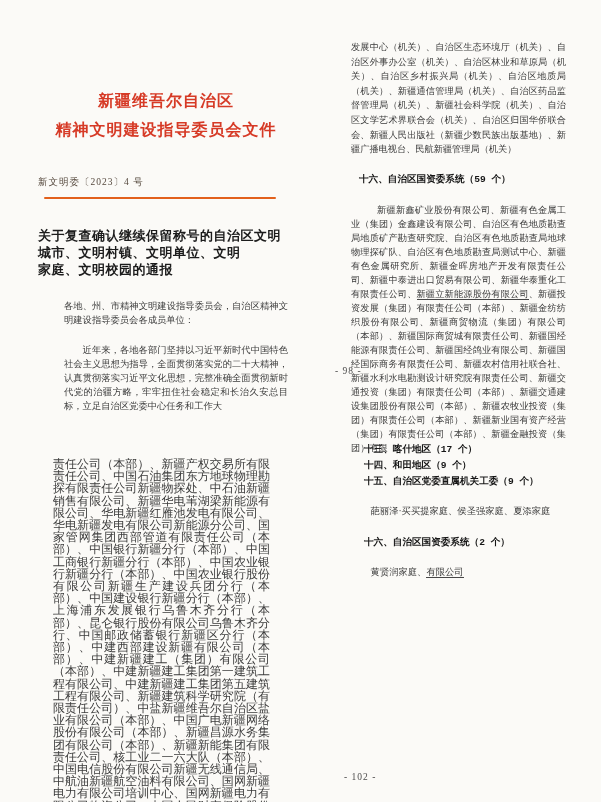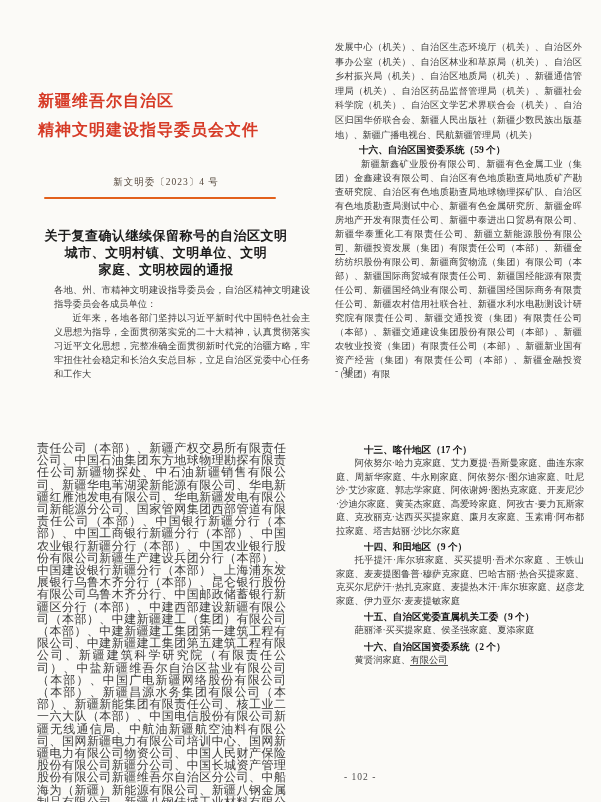--- a/index.html
+++ b/index.html
@@ -9,47 +9,47 @@
     position:relative;
     font-family:"Liberation Serif","DejaVu Serif",serif;
     color:#3b3b3b;
     overflow:hidden;
   }
   .page{position:absolute;}
   
   .page-tl{left:38px;top:0;width:256px;height:440px;}
   .masthead{
     position:absolute;top:86px;left:0;width:100%;
-    color:#d63a26;font-weight:bold;
+    text-align:center;color:#d63a26;font-weight:bold;
     font-size:16px;line-height:29px;letter-spacing:1px;
   }
   .doc-number{
     position:absolute;top:176px;left:0;width:100%;
-    text-align:center;font-size:9.5px;color:#55483d;letter-spacing:1px;
+    text-align:left;font-size:9.5px;color:#55483d;letter-spacing:1px;
   }
   .red-rule{
     position:absolute;top:197px;left:6px;width:232px;height:2px;
     background:#e2601c;border-radius:1px;
   }
   .doc-title{
     position:absolute;top:227px;left:0;width:100%;
-    text-align:center;font-weight:bold;color:#1c1c1c;
+    font-weight:bold;color:#1c1c1c;
     font-size:13px;line-height:17px;letter-spacing:0.5px;
   }
-  .tl-body{position:absolute;top:283px;left:16px;width:100%;}
+  .tl-body{position:absolute;top:283px;left:10px;width:100%;}
   .para{
     font-size:9.3px;line-height:14px;text-align:justify;
-    margin:0;color:#3b3b3b;
+    margin:16px;color:#3b3b3b;
   }
   .indent{text-indent:2em;}
   
   .page-tr{left:335px;top:0;width:247px;height:440px;}
   .tr-para1{margin-top:40px;font-size:9.2px;line-height:14.6px;}
   .sec-heading{
-    font-family:Liberation Serif, serif;
+    font-family:Liberation Mono, monospace;
     font-weight:bold;color:#161616;
     font-size:9.6px;line-height:14px;
     padding-left:24px;margin:1px 0 0 0;
   }
   .tr-para2{font-size:9.2px;line-height:14px;text-indent:26px;}
   .page-num{
     position:absolute;font-size:9.5px;color:#4c4c4c;letter-spacing:1px;
   }
   .pn-98{left:0;top:366px;}
   
@@ -92,25 +92,23 @@
 </div>
 
 <div class="page page-bl">
   <p class="para bl-para"><span>责任公司（本部）、新疆产权交易所有限责任公司、中国石油集团东方地球物理勘探有限责任公司新疆物探处、中石油新疆销售有限公司、新疆华电苇湖梁新能源有限公司、华电新疆红雁池发电有限公司、华电新疆发电有限公司新能源分公司、国家管网集团西部管道有限责任公司（本部）、中国银行新疆分行（本部）、中国工商银行新疆分行（本部）、中国农业银行新疆分行（本部）、中国农业银行股份有限公司新疆生产建设兵团分行（本部）、中国建设银行新疆分行（本部）、上海浦东发展银行乌鲁木齐分行（本部）、昆仑银行股份有限公司乌鲁木齐分行、中国邮政储蓄银行新疆区分行（本部）、中建西部建设新疆有限公司（本部）、中建新疆建工（集团）有限公司（本部）、中建新疆建工集团第一建筑工程有限公司、中建新疆建工集团第五建筑工程有限公司、新疆建筑科学研究院（有限责任公司）、中盐新疆维吾尔自治区盐业有限公司（本部）、中国广电新疆网络股份有限公司（本部）、新疆昌源水务集团有限公司（本部）、新疆新能集团有限责任公司、核工业二一六大队（本部）、中国电信股份有限公司新疆无线通信局、中航油新疆航空油料有限公司、国网新疆电力有限公司培训中心、国网新疆电力有限公司物资公司、中国人民财产保险股份有限公司新疆分公司、中国长城资产管理股份有限公司新疆维吾尔自治区分公司、中船海为（新疆）新能源有限公司、新疆八钢金属制品有限公司、新疆八钢佳域工业材料有限公司、</span><span class="u">新疆能源（集团）有限责任公司</span></p>
   <div class="page-num pn-99">- 99 -</div>
 </div>
 
 <div class="page page-br">
   <div class="br-section">
     <p class="sec-heading">十三、喀什地区（17 个）</p>
-    <p class="para indent">阿依努尔·哈力克家庭、艾力夏提·吾斯曼家庭、曲连东家庭、周新华家庭、牛永刚家庭、阿依努尔·图尔迪家庭、吐尼沙·艾沙家庭、郭志学家庭、阿依谢姆·图热克家庭、开麦尼沙·沙迪尔家庭、黄芙杰家庭、高爱玲家庭、阿孜古·要力瓦斯家庭、克孜丽克·达西买买提家庭、廉月友家庭、玉素甫·阿布都拉家庭、塔吉姑丽·沙比尔家庭</p>
   </div>
   <div class="br-section">
     <p class="sec-heading">十四、和田地区（9 个）</p>
-    <p class="para indent">托乎提汗·库尔班家庭、买买提明·吾术尔家庭 、王铁山家庭、麦麦提图鲁普·穆萨克家庭、巴哈古丽·热合买提家庭、克买尔尼萨汗·热扎克家庭、麦提热木汗·库尔班家庭、赵彦龙家庭、伊力亚尔·麦麦提敏家庭</p>
   </div>
   <div class="br-section">
     <p class="sec-heading">十五、自治区党委直属机关工委（9 个）</p>
     <p class="para indent">葩丽泽·买买提家庭、侯圣强家庭、夏添家庭</p>
   </div>
   <div class="br-section">
     <p class="sec-heading">十六、自治区国资委系统（2 个）</p>
     <p class="para indent"><span>黄贤润家庭、</span><span class="u">有限公司</span></p>
   </div>
   <div class="page-num pn-102">- 102 -</div>

